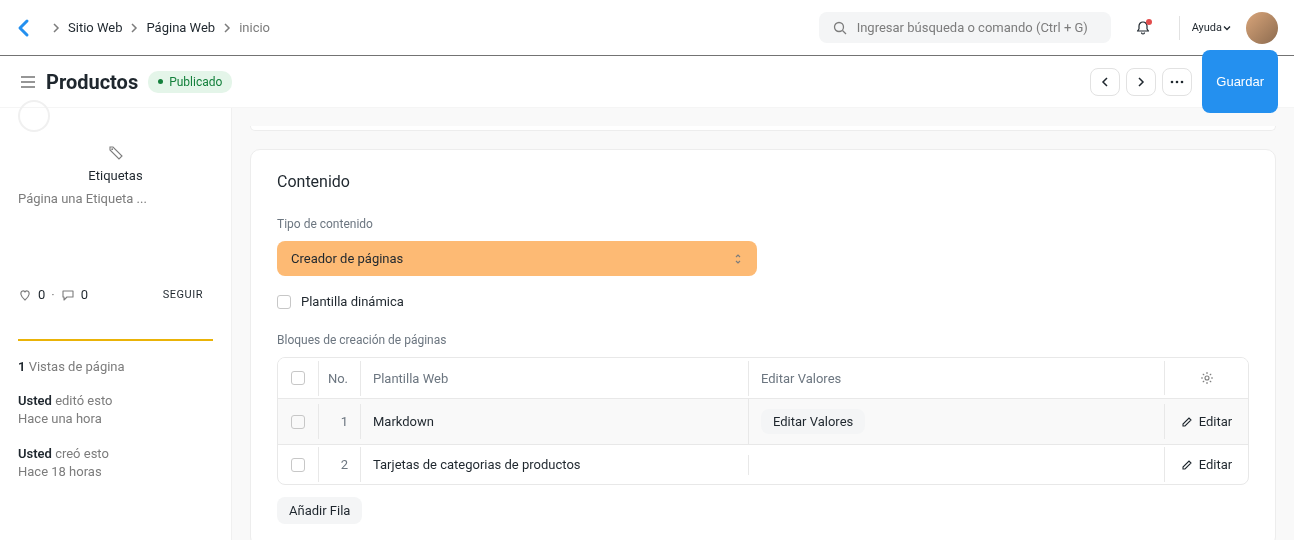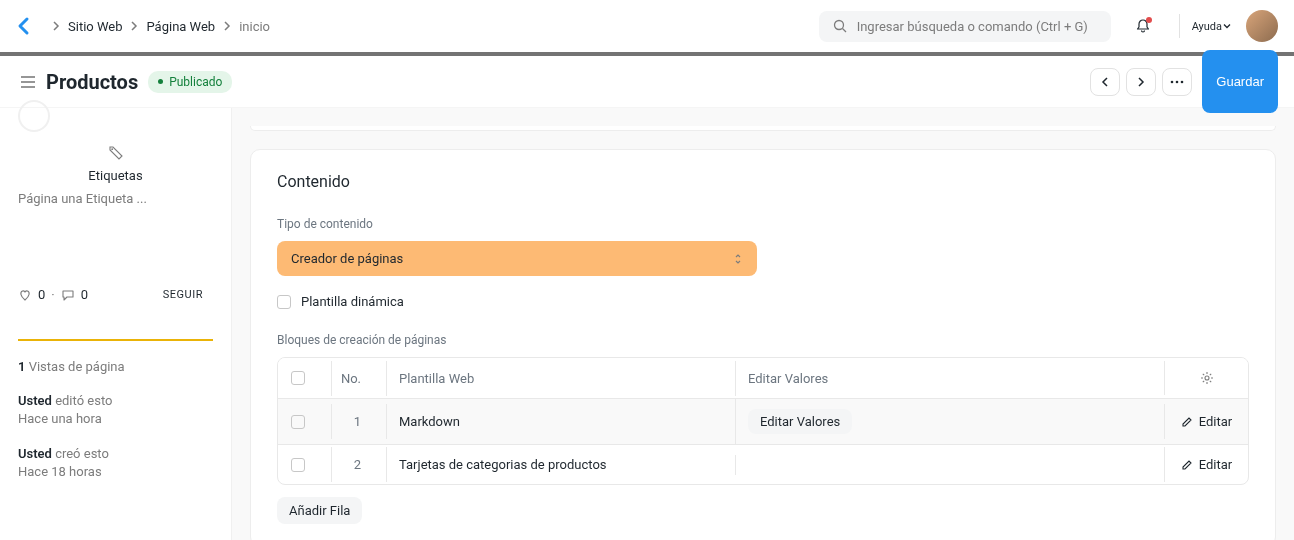--- a/index.html
+++ b/index.html
@@ -1,18 +1,18 @@
 <!DOCTYPE html>
 <html><head>
   <meta charset="utf-8">
   <style>
     * { box-sizing: border-box; margin: 0; padding: 0; }
     body { font-family: -apple-system, BlinkMacSystemFont, "Segoe UI", Roboto, sans-serif; font-size: 13px; color: #1f272e; background: #fff; }
     
-    .header { display: flex; align-items: center; height: 56px; padding: 0 16px; border-bottom: 4px solid #737373; }
+    .header { display: flex; align-items: center; height: 56px; padding: 0 16px; border-bottom: 1px solid #737373; }
     .logo-back { width: 20px; height: 20px; display: flex; align-items: center; cursor: pointer; }
     .breadcrumb { display: flex; align-items: center; gap: 2px; margin-left: 10px; }
     .breadcrumb-sep { color: #98a1a9; padding: 0 6px; }
     .breadcrumb-item { color: #1f272e; font-size: 13px; cursor: pointer; }
     .breadcrumb-item.muted { color: #7c7c7c; }
     .header-spacer { flex: 1; }
     .search-box { display: flex; align-items: center; gap: 10px; background: #f4f5f6; border-radius: 8px; padding: 8px 14px; width: 292px; color: #7c7c7c; margin-right: 18px; cursor: pointer; }
     .search-box .txt { font-size: 13px; white-space: nowrap; overflow: hidden; text-overflow: ellipsis; }
     .bell-wrap { position: relative; padding: 6px; cursor: pointer; margin-right: 10px; }
     .bell-dot { position: absolute; top: 5px; right: 5px; width: 6px; height: 6px; background: #e24c4c; border-radius: 50%; }
@@ -46,21 +46,21 @@
     .content-area { flex: 1; padding: 18px; }
     .stub-card { height: 1px; background: #fff; border: 1px solid #ededed; border-radius: 10px; margin-bottom: 18px; border-top: none; border-top-left-radius: 0; border-top-right-radius: 0; padding-top: 4px; }
     .card { background: #fff; border: 1px solid #ededed; border-radius: 10px; padding: 22px 26px; }
     .card h2 { font-size: 16px; font-weight: 400; margin-bottom: 26px; }
     .field-label { font-size: 12px; color: #6c7680; margin-bottom: 10px; }
     .select-field { display: flex; align-items: flex-end; justify-content: space-between; background: #fdba74; border-radius: 8px; padding: 10px 14px; width: 480px; cursor: pointer; margin-bottom: 18px; }
     .checkbox-row { display: flex; align-items: center; gap: 10px; margin-bottom: 24px; }
     .checkbox-box { width: 14px; height: 14px; border: 1.5px solid #c7c7c7; border-radius: 3px; cursor: pointer; }
     .sub-label { font-size: 12px; color: #6c7680; margin-bottom: 10px; }
     .table { border: 1px solid #e8e8e8; border-radius: 8px; overflow: hidden; width: 100%; }
-    .trow { display: flex; align-items: center; border-top: 1px solid #e8e8e8; min-height: 40px; gap: 13px; }
+    .trow { display: flex; align-items: center; border-top: 1px solid #e8e8e8; min-height: 40px; }
     .trow:first-child { border-top: none; background: #fff; }
     .trow.hover { background: #f9f9f9; }
     .tcell { padding: 10px 12px; font-size: 13px; color: #6c7680; border-left: 1px solid #e8e8e8; display: flex; align-items: center; }
     .tcell:first-child { border-left: none; }
     .tcell.chk { width: 40px; justify-content: center; }
     .tcell.no { width: 42px; justify-content: flex-end; color: #6c7680; }
     .tcell.tmpl { flex: 1; color: #1f272e; }
     .trow:first-child .tcell.tmpl { color: #6c7680; }
     .tcell.ev { width: 416px; color: #6c7680; }
     .tcell.act { width: 84px; justify-content: center; gap: 6px; color: #1f272e; cursor: pointer; }

